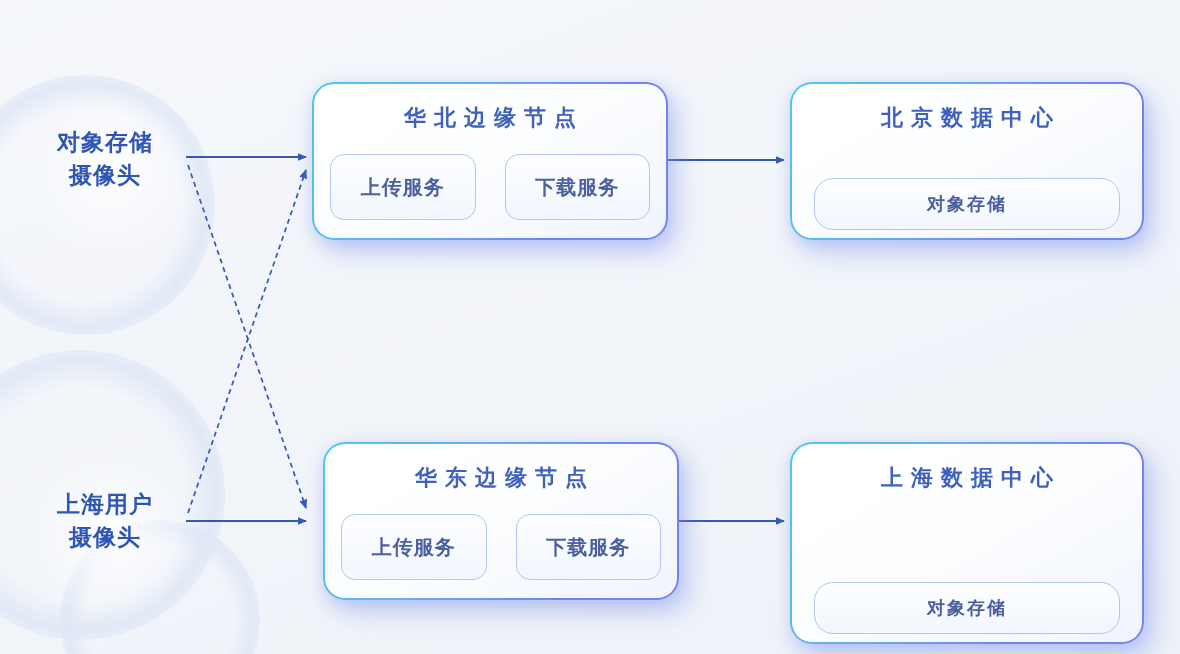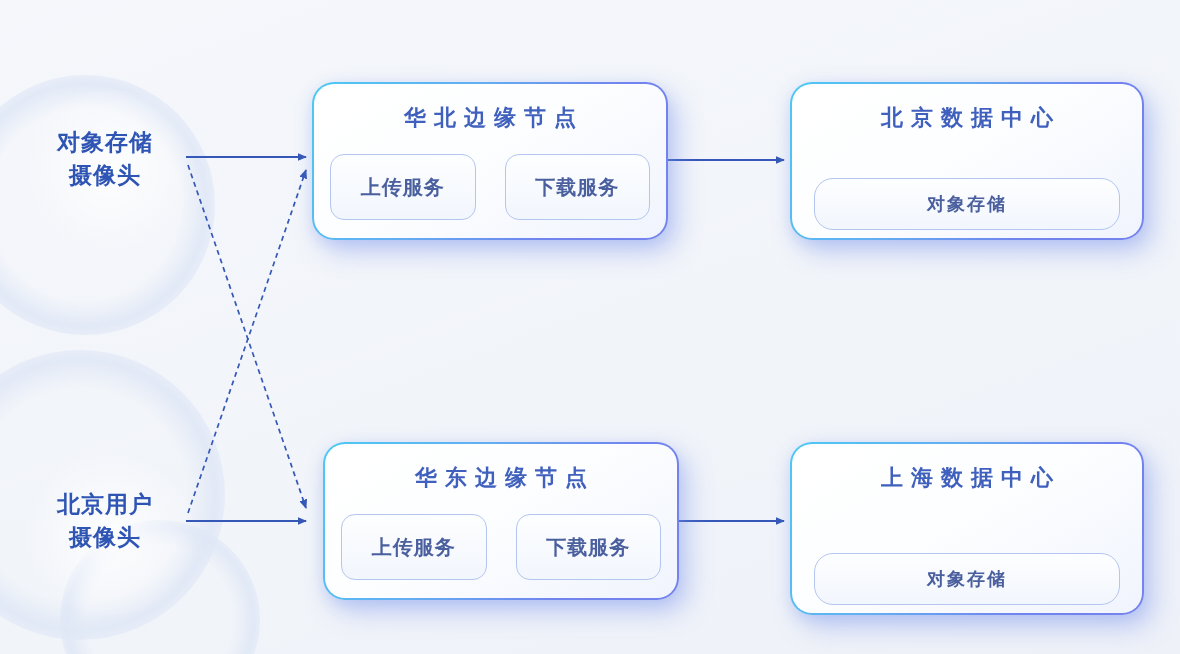--- a/index.html
+++ b/index.html
@@ -101,21 +101,21 @@
   .node.dc .node-inner { padding: 15px 22px 8px 22px; justify-content: space-between; }
   .chip.storage {
     height: 52px;
     border-radius: 19px;
     font-size: 18px;
     letter-spacing: 2px;
   }
   .n-north   { left: 312px; top: 82px;  width: 356px; height: 158px; }
   .n-bj-dc   { left: 790px; top: 82px;  width: 354px; height: 158px; }
   .n-east    { left: 312px; top: 442px; width: 356px; height: 158px; margin-left: 11px; }
-  .n-sh-dc   { left: 790px; top: 442px; width: 354px; height: 173px; }
+  .n-sh-dc   { left: 790px; top: 442px; width: 354px; height: 202px; }
 
   .wires {
     position: absolute;
     left: 0; top: 0;
     width: 1180px; height: 654px;
     pointer-events: none;
   }
 </style>
 </head>
 <body>
@@ -140,21 +140,21 @@
     <line x1="188" y1="513" x2="306" y2="170" stroke="#3558b8" stroke-width="1.7" stroke-dasharray="5 4" marker-end="url(#arrow)"></line>
     <line x1="668" y1="160" x2="784" y2="160" stroke="#3558b8" stroke-width="1.9" marker-end="url(#arrow)"></line>
     <line x1="668" y1="521" x2="784" y2="521" stroke="#3558b8" stroke-width="1.9" marker-end="url(#arrow)"></line>
   </svg>
 
   <div class="source-label s1">
     <div>对象存储</div>
     <div>摄像头</div>
   </div>
   <div class="source-label s2">
-    <div>北京用户</div>
+    <div>上海用户</div>
     <div>摄像头</div>
   </div>
 
   <div class="node n-north">
     <div class="node-inner">
       <div class="node-title">华北边缘节点</div>
       <div class="chip-row">
         <div class="chip">上传服务</div>
         <div class="chip">下载服务</div>
       </div>

